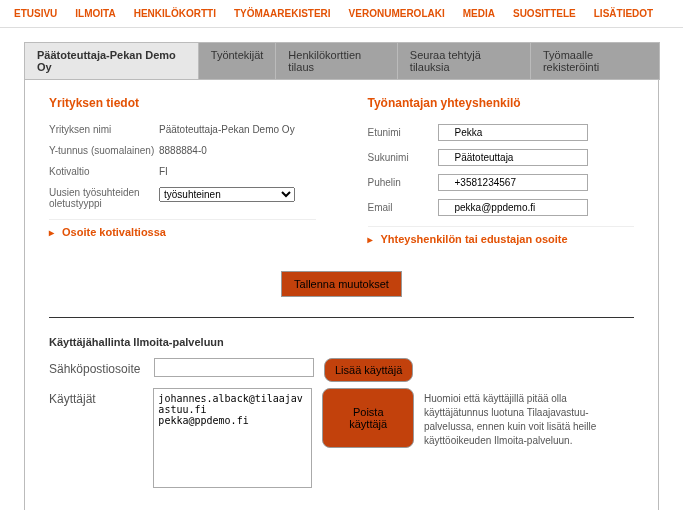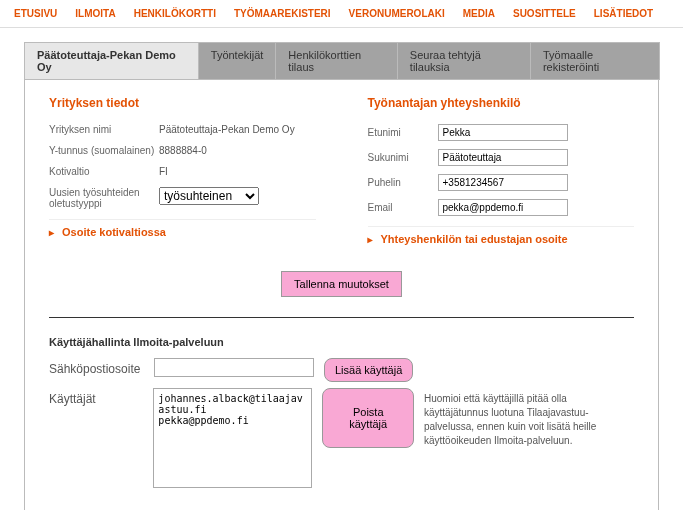--- a/index.html
+++ b/index.html
@@ -9,28 +9,28 @@
   .tabs { display: flex; margin: 14px 24px 0 24px; }
   .tab { border: 1px solid #bbb; padding: 6px 12px; font-size: 11px; cursor: pointer; margin-right: -1px; background: #a3a3a3; }
   .tab.active { background: #e7e7e7; font-weight: bold; position: relative; z-index: 2; }
   .panel { border: 1px solid #bbb; margin: 0 24px 14px 24px; padding: 16px 24px; margin-top: -1px; }
   .cols { display: flex; gap: 52px; }
   .col { flex: 1; }
   .section-title { color: #e35205; font-weight: bold; font-size: 12px; margin-bottom: 14px; }
   .row { display: flex; align-items: flex-start; margin-bottom: 10px; font-size: 10px; color: #666; }
   .row-label { width: 110px; flex-shrink: 0; }
   .row-value { color: #555; }
-  select { font-size: 12px; width: 100px; }
+  select { font-size: 10px; width: 136px; }
   .input-row { display: flex; align-items: center; margin-bottom: 8px; font-size: 10px; color: #666; }
   .input-row .row-label { width: 70px; }
-  .input-row input { width: 130px; font-size: 10px; padding: 2px 4px; border: 1px solid #aaa; }
+  .input-row input { width: 150px; font-size: 10px; padding: 2px 16px; border: 1px solid #aaa; }
   .expander { display: flex; align-items: center; gap: 8px; color: #e35205; font-weight: bold; font-size: 11px; cursor: pointer; padding: 6px 0; border-top: 1px solid #eee; margin-top: 10px; }
   .expander .arrow { color: #e35205; font-size: 10px; }
   .save-wrap { text-align: center; margin: 20px 0; }
-  button { font-size: 11px; padding: 6px 12px; border: 1px solid #999; background: #f9a8d4; cursor: pointer; }
+  button { font-size: 11px; padding: 6px 12px; border: 1px solid #999; background: #c2410c; cursor: pointer; }
   hr { border: none; border-top: 1px solid #333; margin: 18px 0; }
   .mgmt-title { font-weight: bold; font-size: 11px; margin-bottom: 10px; }
   .mgmt-row { display: flex; align-items: flex-start; margin-bottom: 6px; }
   .mgmt-row .mlabel { width: 105px; font-size: 12px; color: #555; padding-top: 4px; }
   .email-input { width: 160px; font-size: 10px; padding: 3px; border: 1px solid #aaa; }
   .userlist { width: 160px; height: 100px; font-size: 10px; border: 1px solid #aaa; padding: 4px; overflow-y: scroll; resize: none; }
   .mgmt-btn { margin-left: 10px; padding: 5px 10px; border-radius: 8px; }
   .hint { font-size: 10px; color: #555; max-width: 210px; margin-left: 10px; margin-top: 4px; line-height: 1.4; }
   .right-col { display: flex; flex-direction: row; }
 </style>

